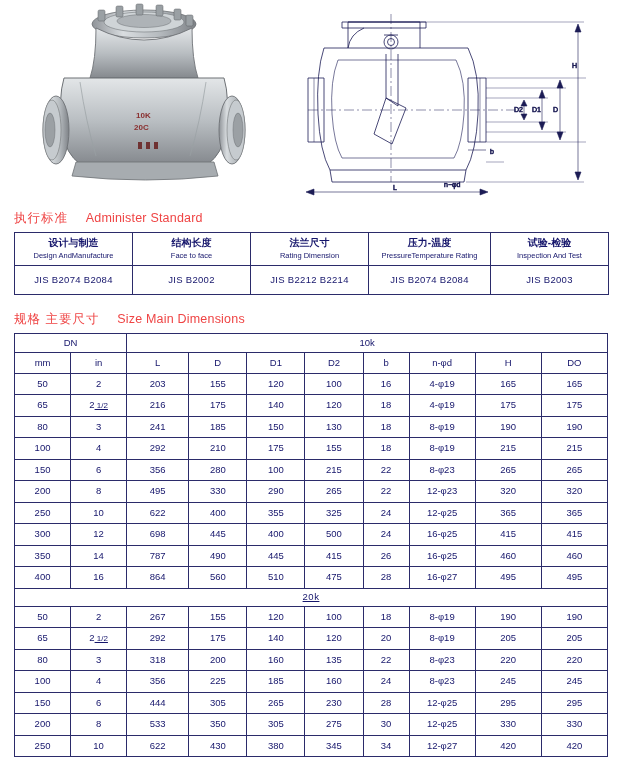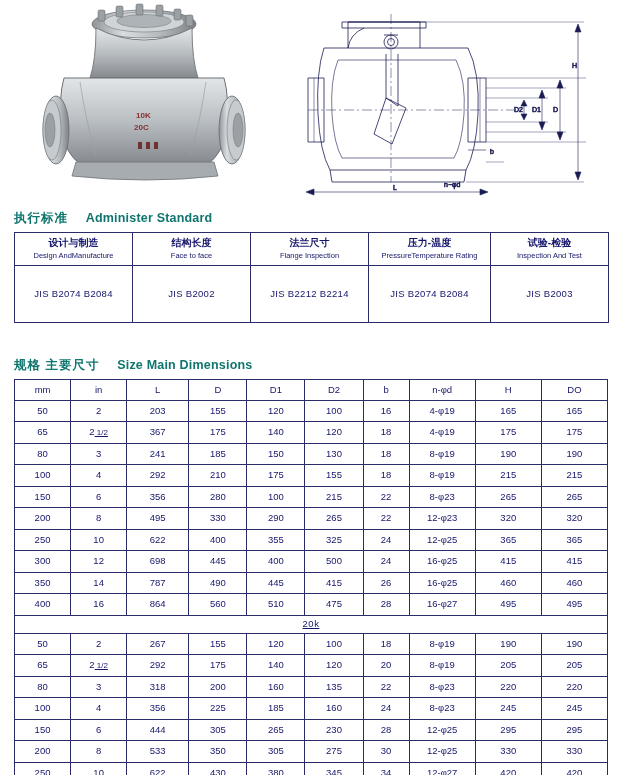--- a/index.html
+++ b/index.html
@@ -38,42 +38,42 @@
     position: absolute;
     left: 290px;
     top: 2px;
     width: 320px;
     height: 200px;
   }
 
   
   .heading {
     font-size: 12.5px;
-    font-weight: bold;
-    color: #0f766e;
+    font-weight: normal;
+    color: #ef4444;
     padding: 0 0 5px 14px;
     letter-spacing: 0.2px;
   }
   .heading .cn {
     margin-right: 14px;
     letter-spacing: 1px;
   }
 
   
   table.std {
     border-collapse: collapse;
     width: 594px;
     margin: 0 0 12px 14px;
     table-layout: fixed;
   }
   table.std td {
     border: 1px solid #2b2b6a;
     text-align: center;
     vertical-align: middle;
-    padding: 17px 2px;
+    padding: 3px 2px;
     font-size: 9px;
     color: #15156b;
   }
   table.std td.head {
     padding: 4px 2px 5px 2px;
     line-height: 1.25;
   }
   .std .cn-title {
     font-size: 10px;
     font-weight: bold;
@@ -288,62 +288,66 @@
         <td class="head">
           <span class="cn-title">设计与制造</span>
           <span class="en-title">Design AndManufacture</span>
         </td>
         <td class="head">
           <span class="cn-title">结构长度</span>
           <span class="en-title">Face to face</span>
         </td>
         <td class="head">
           <span class="cn-title">法兰尺寸</span>
-          <span class="en-title">Flange Inspection</span>
+          <span class="en-title">Rating Dimension</span>
         </td>
         <td class="head">
           <span class="cn-title">压力-温度</span>
           <span class="en-title">PressureTemperature Rating</span>
         </td>
         <td class="head">
           <span class="cn-title">试验-检验</span>
           <span class="en-title">Inspection And Test</span>
         </td>
       </tr>
       <tr>
         <td class="val">JIS B2074 B2084</td>
         <td class="val">JIS B2002</td>
         <td class="val">JIS B2212 B2214</td>
         <td class="val">JIS B2074 B2084</td>
         <td class="val">JIS B2003</td>
       </tr>
     </tbody>
   </table>
 
-  <div class="heading" style="margin-top:34px">
+  <div class="heading" style="margin-top:16px">
     <span class="cn">规格 主要尺寸</span>
     <span>Size Main Dimensions</span>
   </div>
 
   <div class="dim-wrap">
     <table class="dim" id="dim-table">
       <colgroup>
         <col style="width:56px">
           <col style="width:56px">
         <col style="width:62px">
           <col style="width:58px">
           <col style="width:58px">
           <col style="width:58px">
         <col style="width:46px">
           <col style="width:66px">
           <col style="width:66px">
           <col style="width:66px">
       </colgroup>
       <tbody id="dim-body">
           <tr>
+            <td class="dn-span" colspan="2">DN</td>
+            <td class="dn-span" colspan="8">10k</td>
+          </tr>
+          <tr>
             <td class="sub">mm</td>
             <td class="sub">in</td>
             <td class="sub">L</td>
             <td class="sub">D</td>
             <td class="sub">D1</td>
             <td class="sub">D2</td>
             <td class="sub">b</td>
             <td class="sub">n-φd</td>
             <td class="sub">H</td>
             <td class="sub">DO</td>
@@ -356,21 +360,21 @@
             <td class="data">120</td>
             <td class="data">100</td>
             <td class="data">16</td>
             <td class="data">4-φ19</td>
             <td class="data">165</td>
             <td class="data">165</td>
           </tr>
           <tr>
             <td class="data">65</td>
             <td class="data">2<span class="frac">&nbsp;1/2</span></td>
-            <td class="data">367</td>
+            <td class="data">216</td>
             <td class="data">175</td>
             <td class="data">140</td>
             <td class="data">120</td>
             <td class="data">18</td>
             <td class="data">4-φ19</td>
             <td class="data">175</td>
             <td class="data">175</td>
           </tr>
           <tr>
             <td class="data">80</td>

